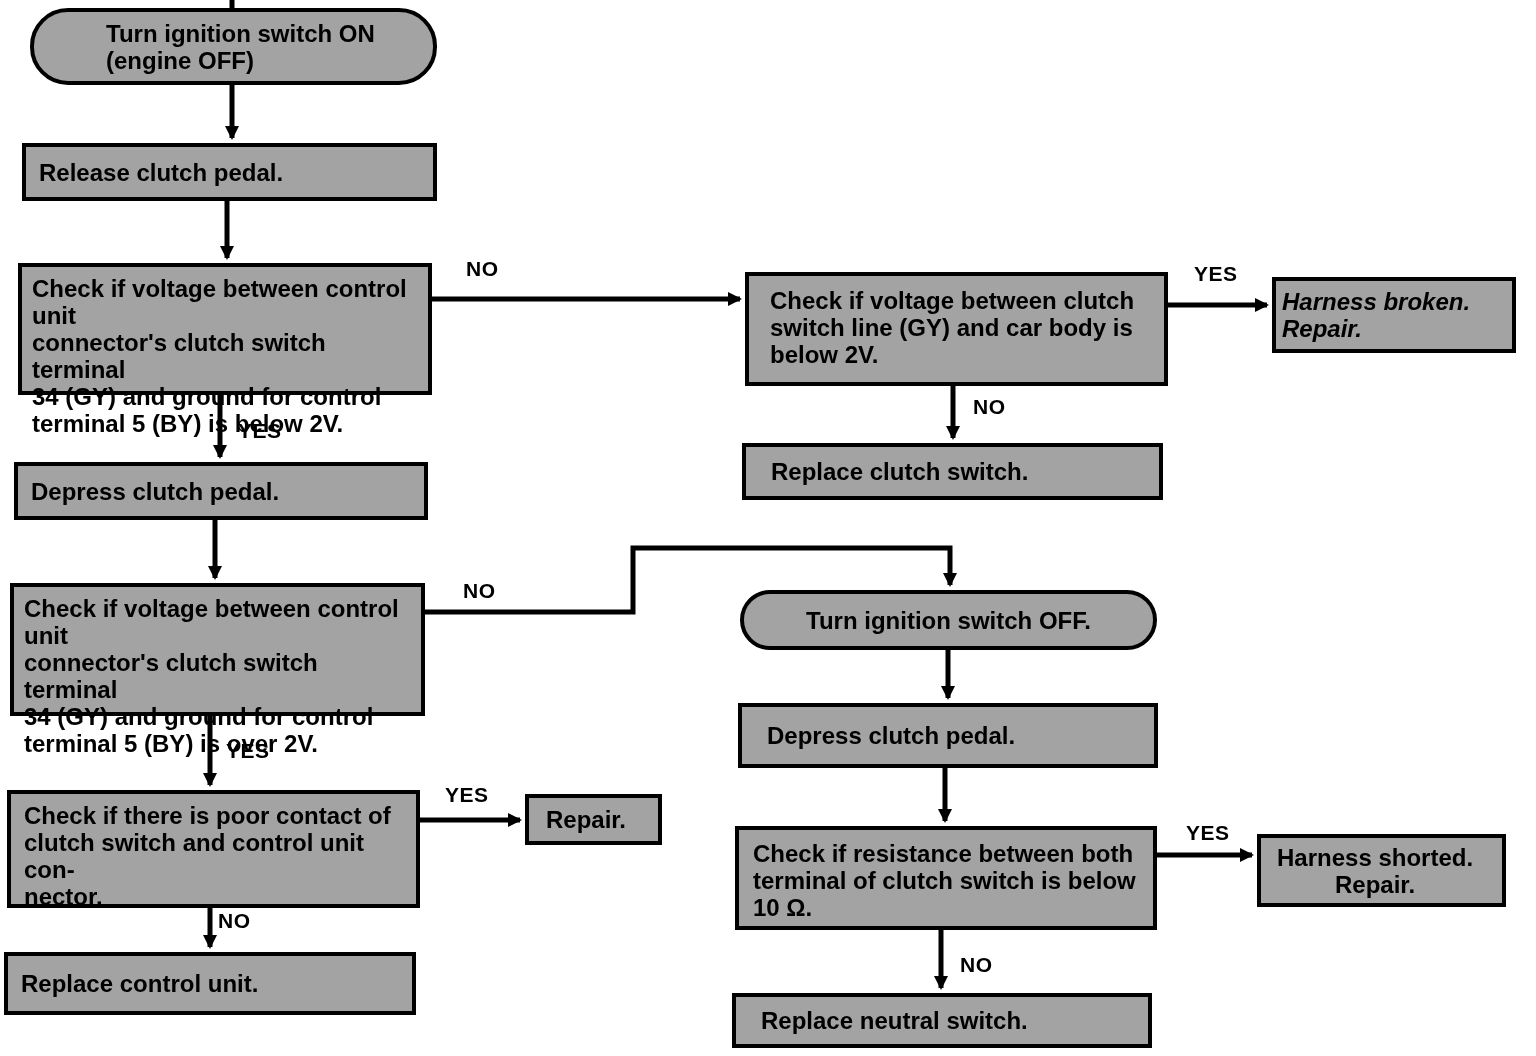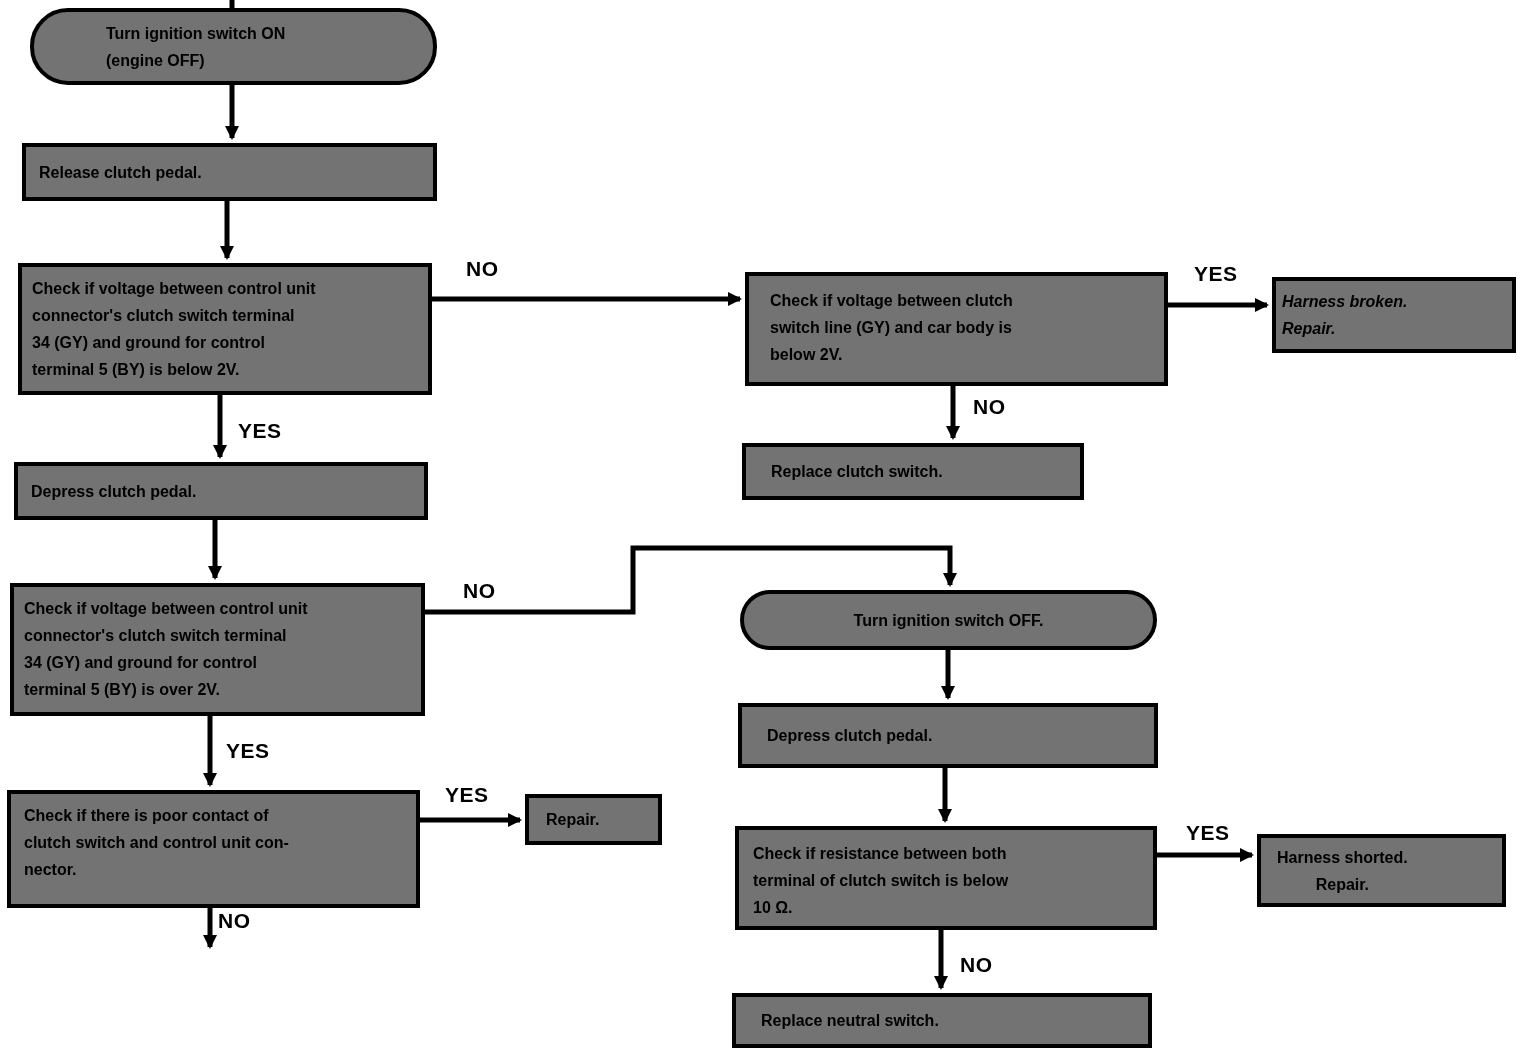--- a/index.html
+++ b/index.html
@@ -20,25 +20,25 @@
     position: absolute;
     left: 0;
     top: 0;
     width: 1536px;
     height: 1056px;
   }
   .node {
     position: absolute;
     box-sizing: border-box;
     border: 4px solid #000;
-    background: #737373;
+    background: #a3a3a3;
     display: flex;
     align-items: center;
     font-weight: bold;
-    font-size: 16px;
+    font-size: 24px;
     line-height: 27px;
   }
   .node .txt {
     white-space: pre-line;
   }
   .oval { border-radius: 40px; }
   .top-align { align-items: flex-start; }
   .centered { justify-content: center; text-align: center; }
 
   .edge-label {
@@ -53,21 +53,21 @@
   #n-start            { left: 30px;   top: 8px;   width: 407px; height: 77px;  padding-left: 72px;  border-radius: 38px; }
   #n-release          { left: 22px;   top: 143px; width: 415px; height: 58px;  padding-left: 13px; }
   #n-check1           { left: 18px;   top: 263px; width: 414px; height: 132px; padding: 8px 8px 0 10px; }
   #n-depress1         { left: 14px;   top: 462px; width: 414px; height: 58px;  padding-left: 13px; }
   #n-check2           { left: 10px;   top: 583px; width: 415px; height: 133px; padding: 8px 8px 0 10px; }
   #n-check3           { left: 7px;    top: 790px; width: 413px; height: 118px; padding: 8px 8px 0 13px; }
   #n-repair           { left: 525px;  top: 794px; width: 137px; height: 51px;  padding-left: 17px; }
   #n-replace-cu       { left: 4px;    top: 952px; width: 412px; height: 63px;  padding-left: 13px; }
   #n-checkR1          { left: 745px;  top: 272px; width: 423px; height: 114px; padding: 11px 8px 0 21px; }
   #n-harness-broken   { left: 1272px; top: 277px; width: 244px; height: 76px;  padding-left: 6px; font-style: italic; }
-  #n-replace-cs       { left: 742px;  top: 443px; width: 342px; height: 57px;  padding-left: 25px; }
+  #n-replace-cs       { left: 742px;  top: 443px; width: 421px; height: 57px;  padding-left: 25px; }
   #n-off              { left: 740px;  top: 590px; width: 417px; height: 60px;  border-radius: 30px; }
   #n-depress2         { left: 738px;  top: 703px; width: 420px; height: 65px;  padding-left: 25px; }
   #n-checkR2          { left: 735px;  top: 826px; width: 422px; height: 104px; padding: 10px 8px 0 14px; }
   #n-harness-shorted  { left: 1257px; top: 834px; width: 249px; height: 73px;  padding-left: 16px; text-align: center; }
   #n-replace-ns       { left: 732px;  top: 993px; width: 420px; height: 55px;  padding-left: 25px; }
 
   
   #lbl-no1   { left: 466px;  top: 258px; }
   #lbl-yes1  { left: 238px;  top: 420px; }
   #lbl-no2   { left: 463px;  top: 580px; }
@@ -154,20 +154,23 @@
   <div id="n-check3" class="node top-align">
     <span class="txt">Check if there is poor contact of
 clutch switch and control unit con-
 nector.</span>
   </div>
 
   <div id="n-repair" class="node">
     <span class="txt">Repair.</span>
   </div>
 
+  <div id="n-replace-cu" class="node">
+    <span class="txt">Replace control unit.</span>
+  </div>
 
   <div id="n-checkR1" class="node top-align">
     <span class="txt">Check if voltage between clutch
 switch line (GY) and car body is
 below 2V.</span>
   </div>
 
   <div id="n-harness-broken" class="node">
     <span class="txt">Harness broken.
 Repair.</span>

